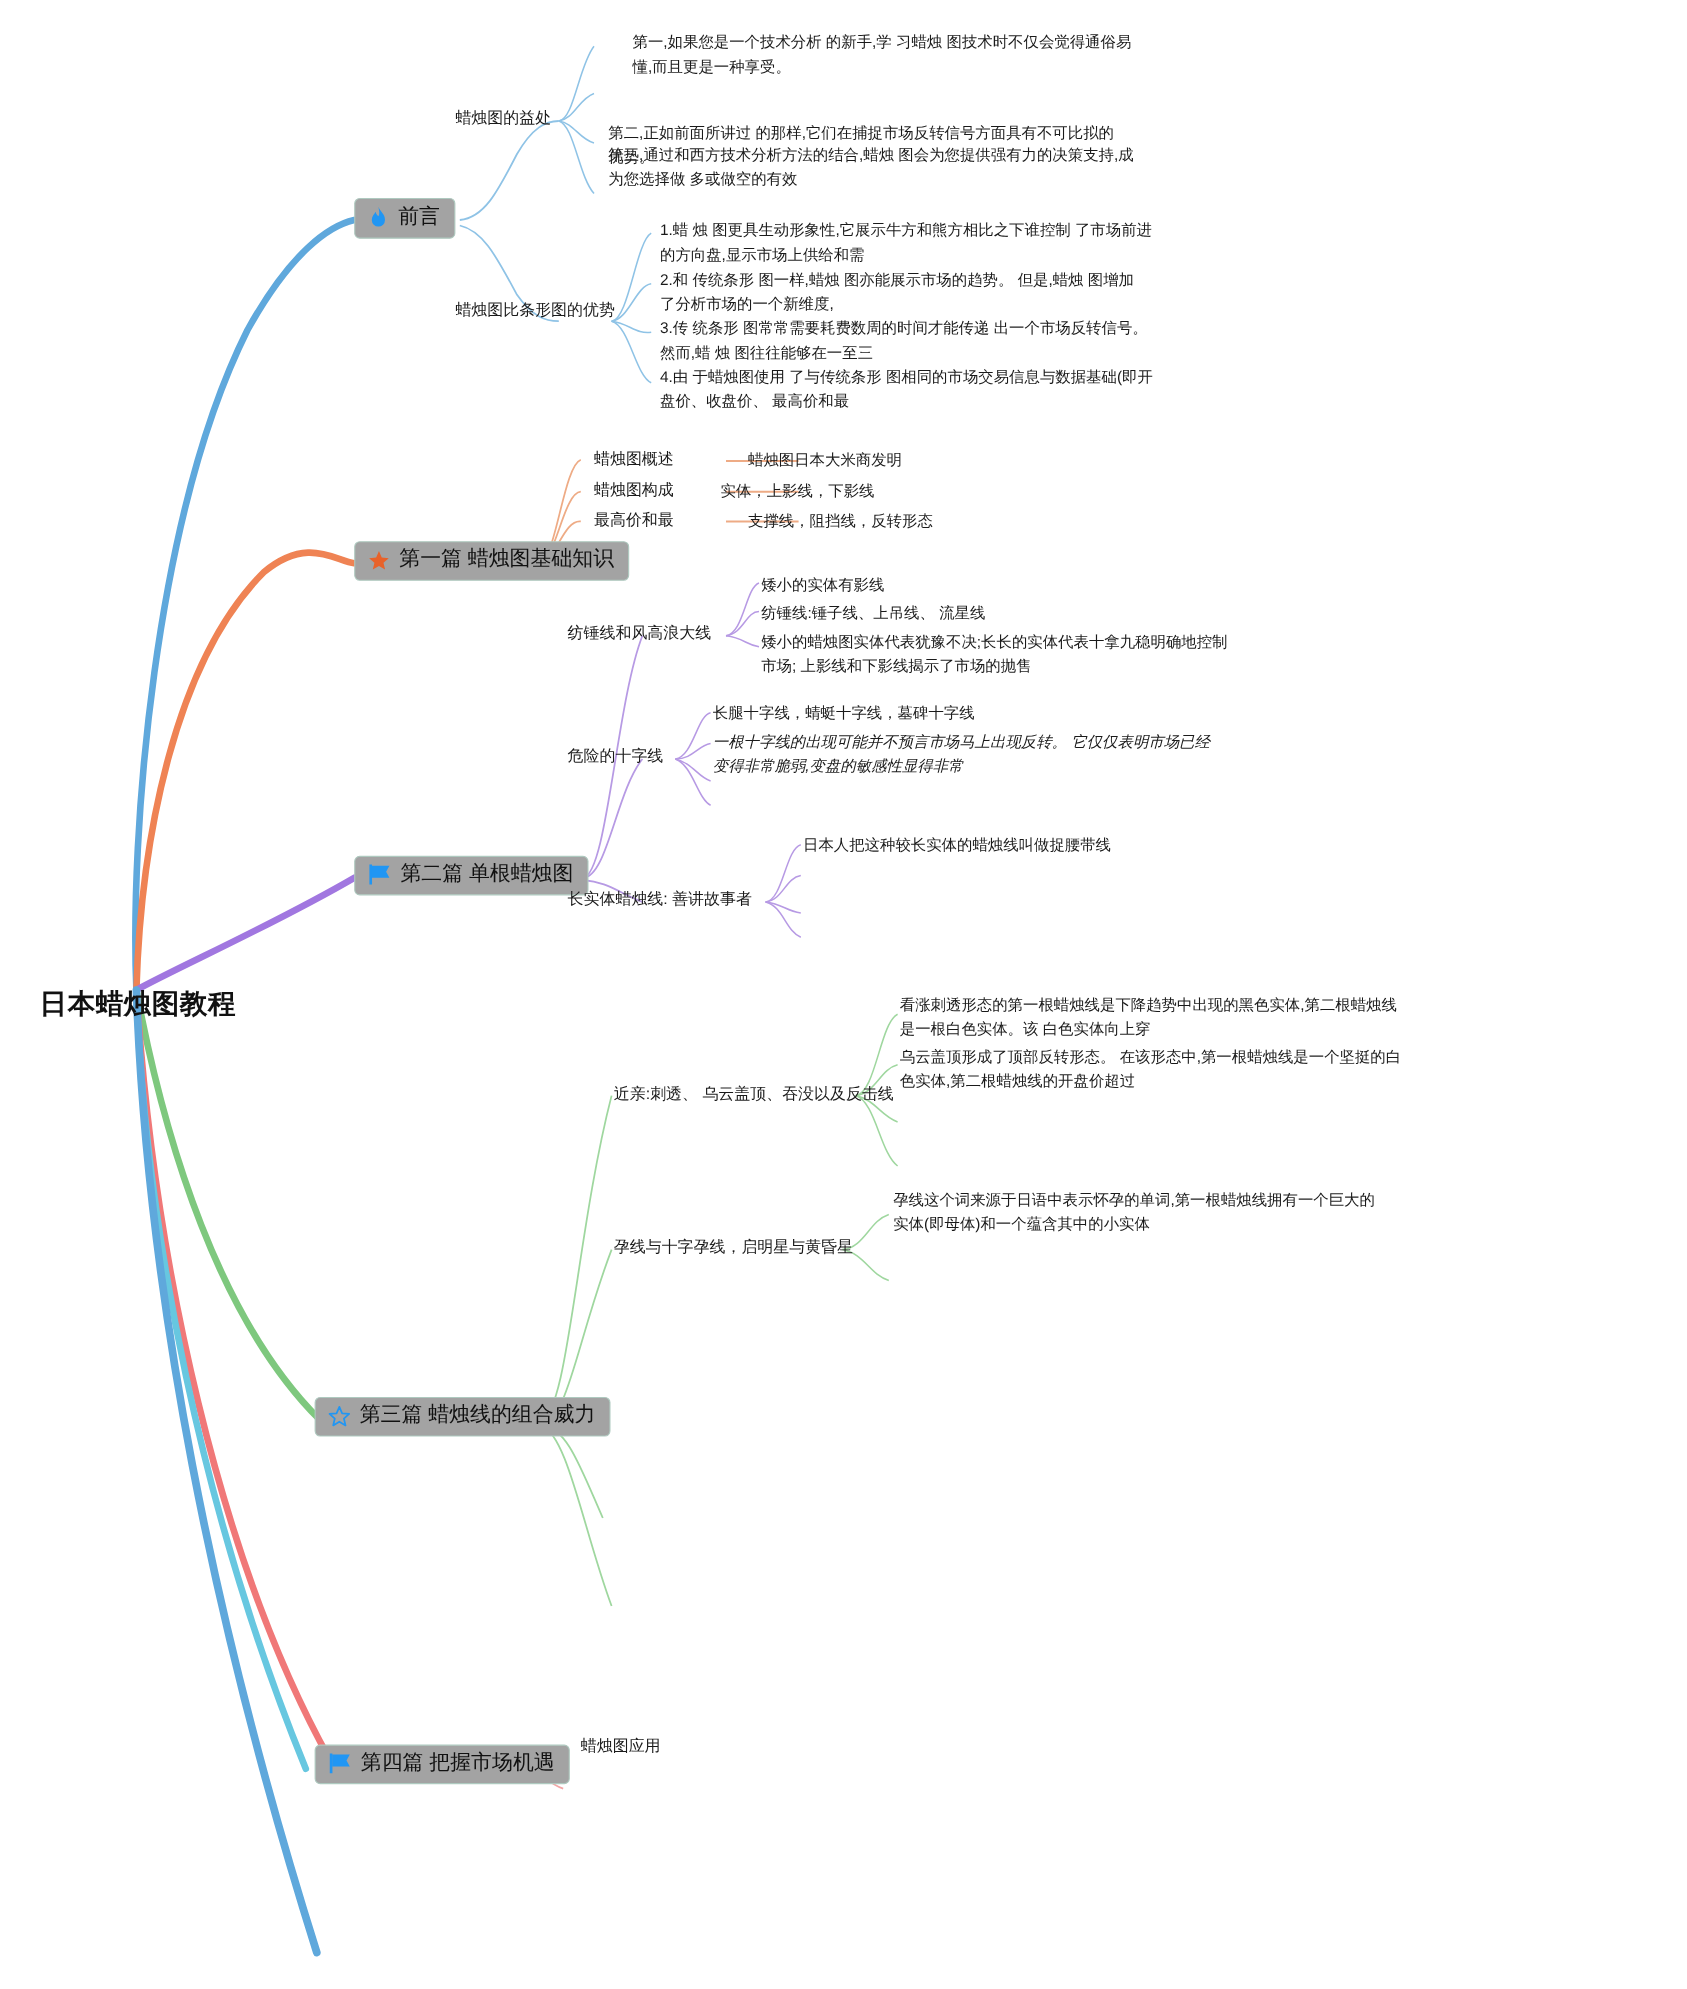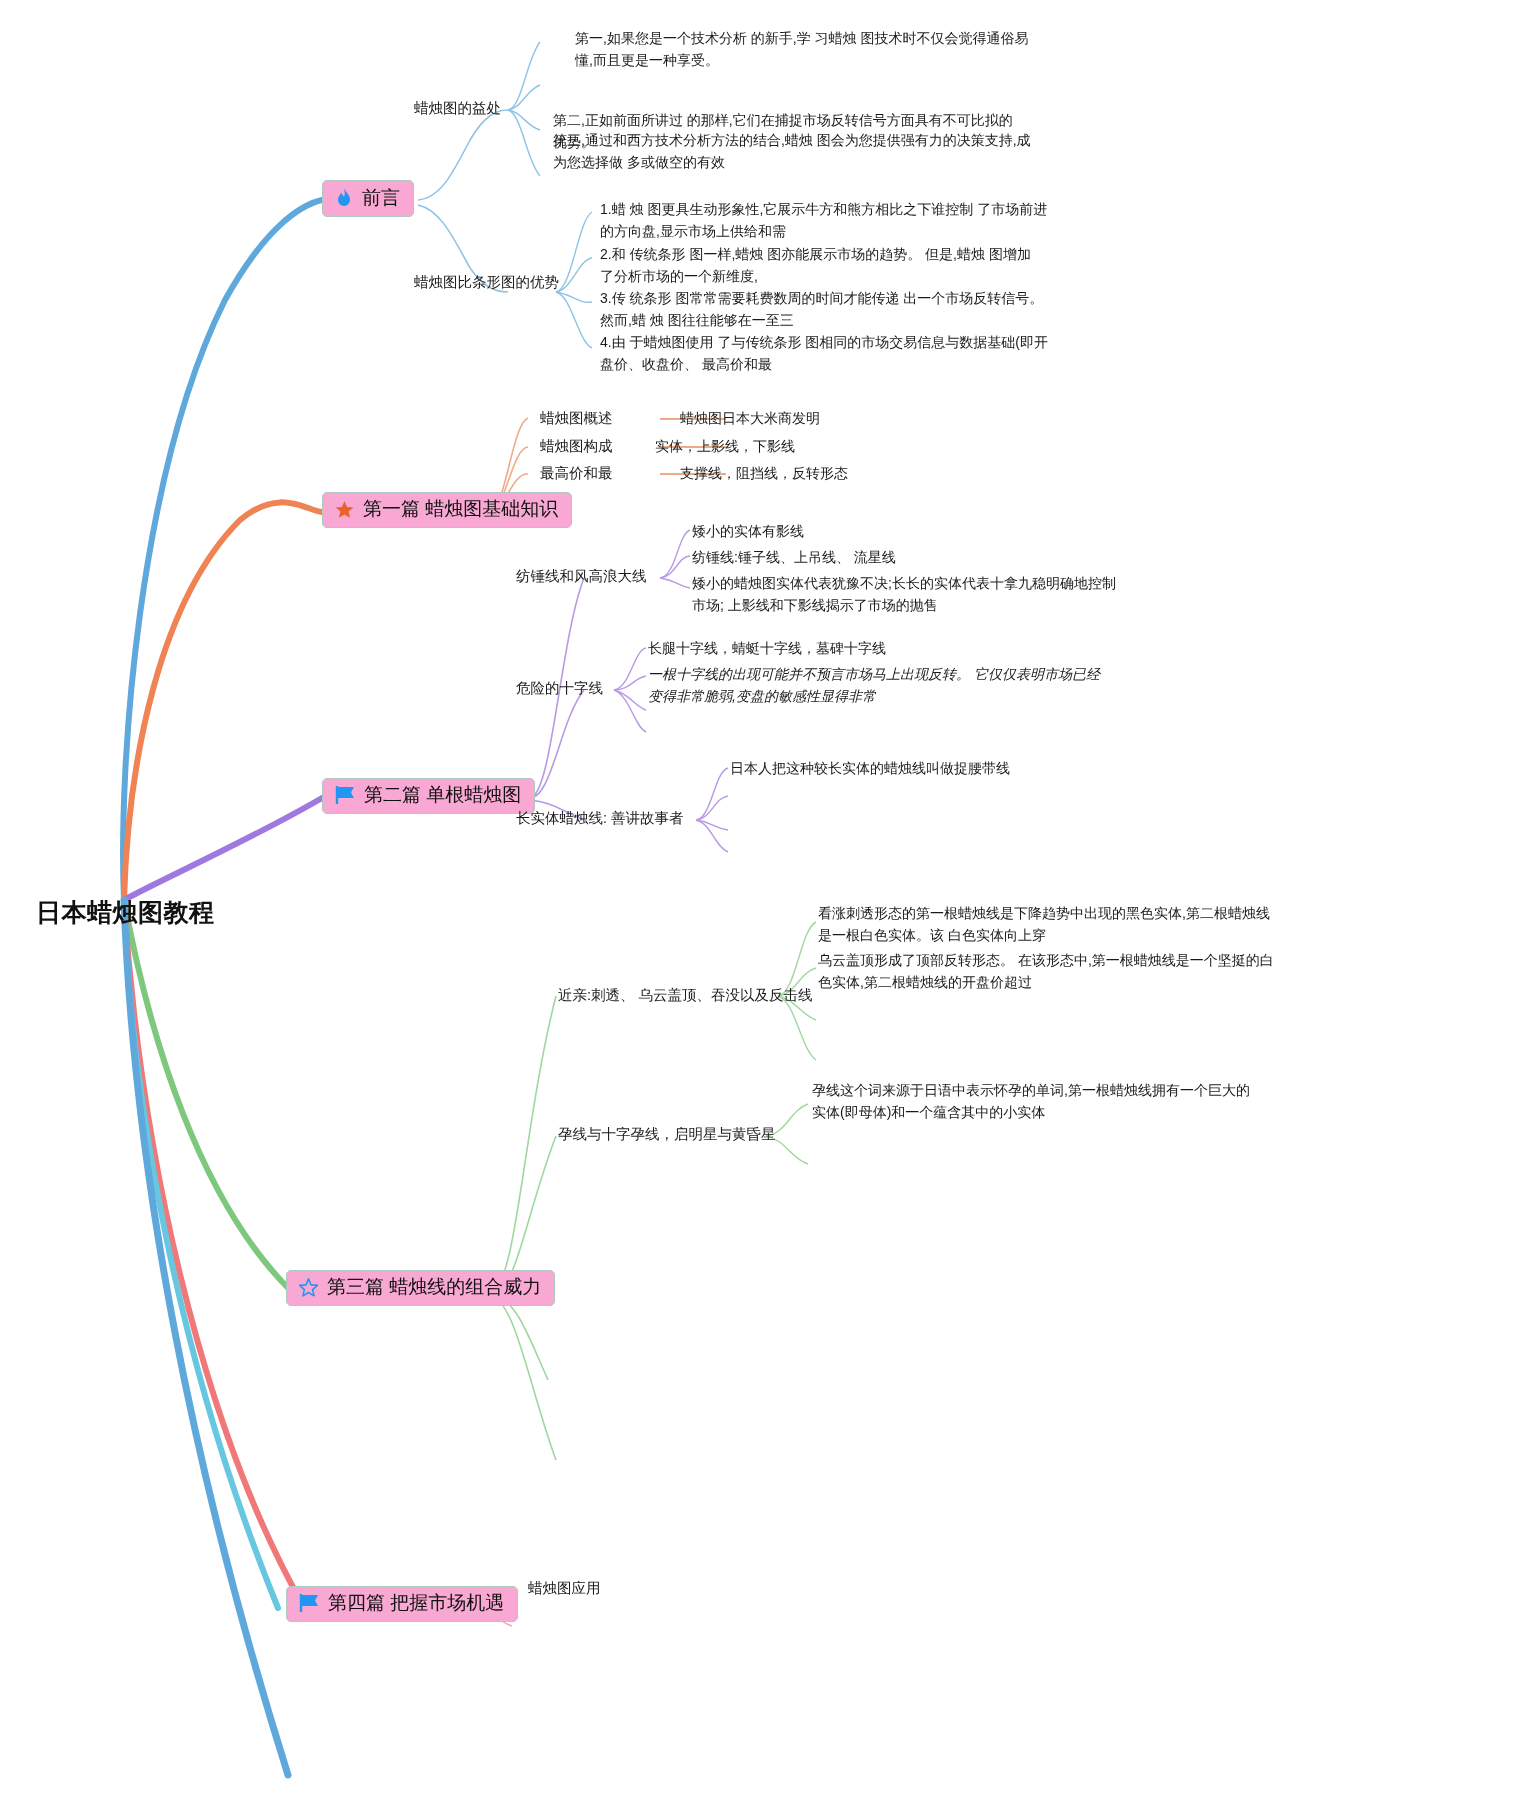--- a/index.html
+++ b/index.html
@@ -38,21 +38,21 @@
     letter-spacing: 0.5px;
   }
 
   
   .topic {
     display: inline-flex;
     align-items: center;
     gap: 8px;
     border: 1.5px solid #aec9bf;
     border-radius: 5px;
-    background: #f9a8d4;
+    background: #a3a3a3;
     padding: 6px 13px 7px 11px;
     font-size: 19px;
     color: #111;
     line-height: 1.1;
   }
   .topic .ico { flex: 0 0 auto; display: inline-flex; }
 
   
   .sub {
     font-size: 14.5px;

